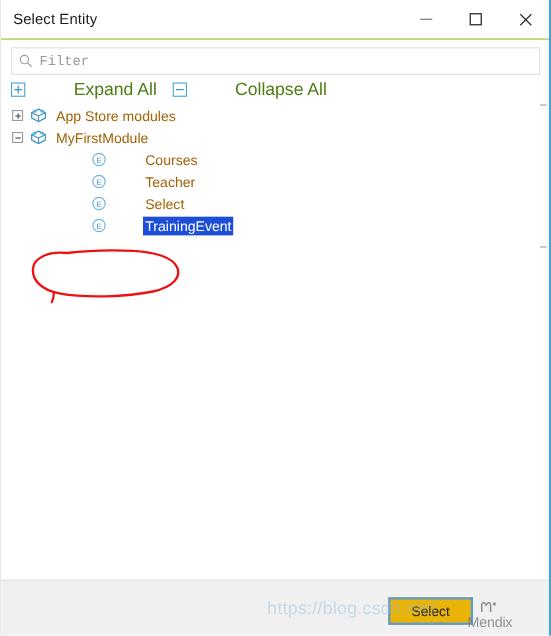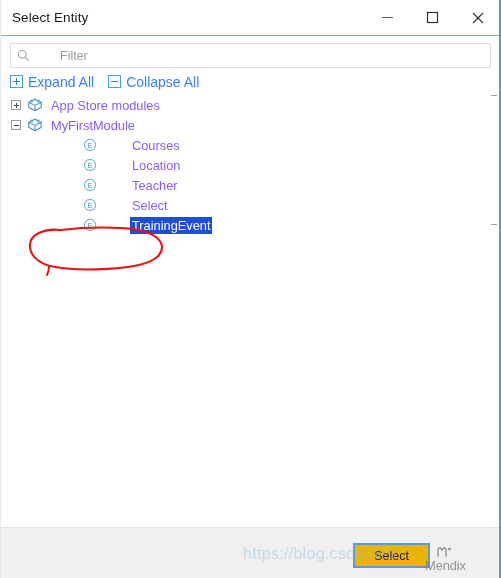--- a/index.html
+++ b/index.html
@@ -64,26 +64,25 @@
   #search-icon {
     margin-left: 6px;
     margin-right: 6px;
     width: 13px; height: 13px;
     flex: none;
   }
   #filter-input {
     border: none;
     outline: none;
     background: transparent;
-    font-family: Liberation Sans, sans-serif;
+    font-family: Liberation Mono, monospace;
     font-size: 12.5px;
     color: #737373;
     width: 430px;
     padding: 0;
-    margin-left: 24px;
   }
   #filter-input::placeholder { color: #9b9b9b; }
 
   
   #exp-bar {
     position: absolute;
     left: 9px; top: 72px;
     height: 19px;
     display: flex;
     align-items: center;
@@ -110,23 +109,24 @@
     background: #2d86bd;
   }
   .boxicon.plus::after {
     content: "";
     position: absolute;
     left: 5px; top: 2px;
     width: 1px; height: 7px;
     background: #2d86bd;
   }
   .exp-label {
-    font-size: 14px;
-    color: #3b82f6;
-    white-space: nowrap;
+    font-size: 16px;
+    color: #4d7c0f;
+    white-space: nowrap;
+    margin-left: 39px;
   }
 
   
   #tree-panel {
     position: absolute;
     left: 5px; top: 95px;
     width: 485px; height: 430px;
     background: #ffffff;
     overflow: hidden;
   }
@@ -161,21 +161,21 @@
     background: #4a4a4a;
   }
   .twisty.spacer { border: none; background: transparent; }
   .twisty.spacer::before, .twisty.spacer::after { display: none; }
 
   .mod-icon { width: 16px; height: 14px; margin-right: 6px; flex: none; }
   .ent-icon { width: 14px; height: 14px; margin-right: 5px; flex: none; }
 
   .node-label {
     font-size: 12.8px;
-    color: #8b5cf6;
+    color: #a16207;
     padding: 1px 2px 1px 2px;
   }
   .tree-row.selected .node-label {
     background: #1d4ed8;
     color: #ffffff;
   }
   .indent-0 { padding-left: 5px; }
   .indent-1 { padding-left: 33px; gap: 28px; }
 
   
@@ -325,28 +325,20 @@
           <text x="7" y="10.1" text-anchor="middle" font-size="7" font-family="Liberation Sans, sans-serif" fill="#3f8fc4">E</text>
         </svg>
         <span class="node-label">Courses</span>
       </div>
       <div class="tree-row indent-1">
         <span class="twisty spacer"></span>
         <svg class="ent-icon" viewBox="0 0 14 14">
           <circle cx="7" cy="7" r="5.6" fill="#ffffff" stroke="#6fb6dd" stroke-width="1.1"></circle>
           <text x="7" y="10.1" text-anchor="middle" font-size="7" font-family="Liberation Sans, sans-serif" fill="#3f8fc4">E</text>
         </svg>
-        <span class="node-label">Location</span>
-      </div>
-      <div class="tree-row indent-1">
-        <span class="twisty spacer"></span>
-        <svg class="ent-icon" viewBox="0 0 14 14">
-          <circle cx="7" cy="7" r="5.6" fill="#ffffff" stroke="#6fb6dd" stroke-width="1.1"></circle>
-          <text x="7" y="10.1" text-anchor="middle" font-size="7" font-family="Liberation Sans, sans-serif" fill="#3f8fc4">E</text>
-        </svg>
         <span class="node-label">Teacher</span>
       </div>
       <div class="tree-row indent-1">
         <span class="twisty spacer"></span>
         <svg class="ent-icon" viewBox="0 0 14 14">
           <circle cx="7" cy="7" r="5.6" fill="#ffffff" stroke="#6fb6dd" stroke-width="1.1"></circle>
           <text x="7" y="10.1" text-anchor="middle" font-size="7" font-family="Liberation Sans, sans-serif" fill="#3f8fc4">E</text>
         </svg>
         <span class="node-label">Select</span>
       </div>

